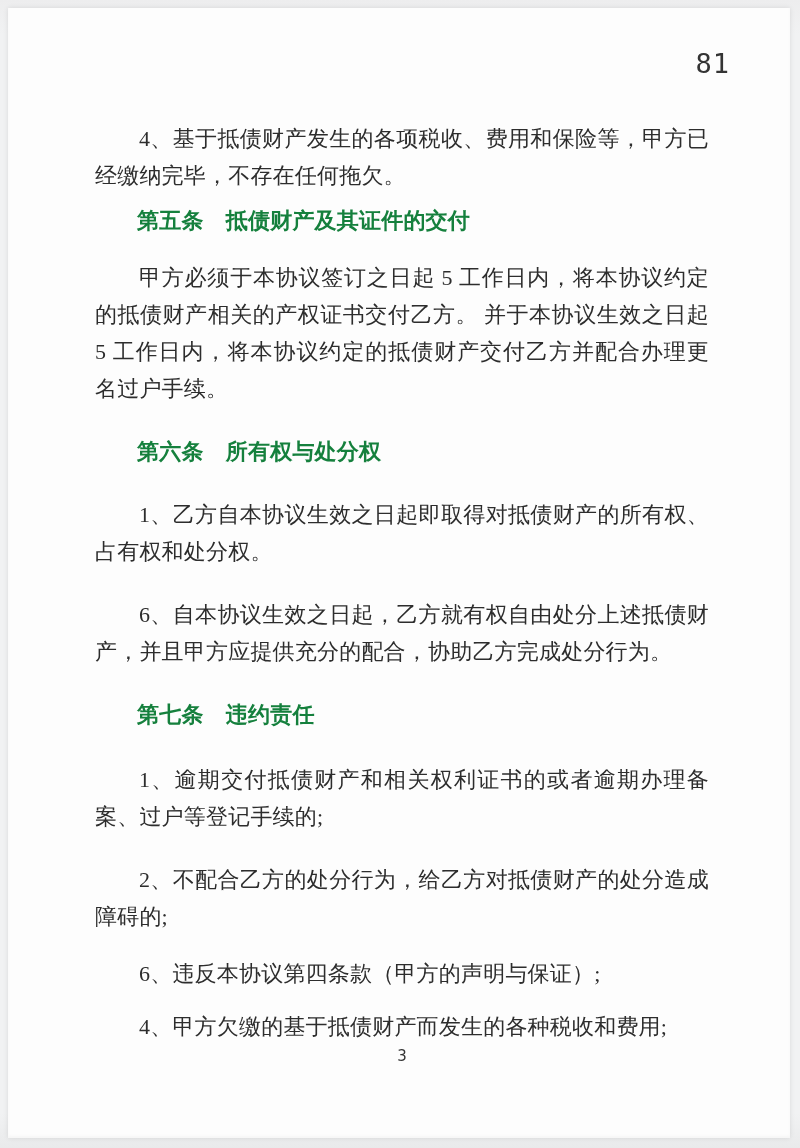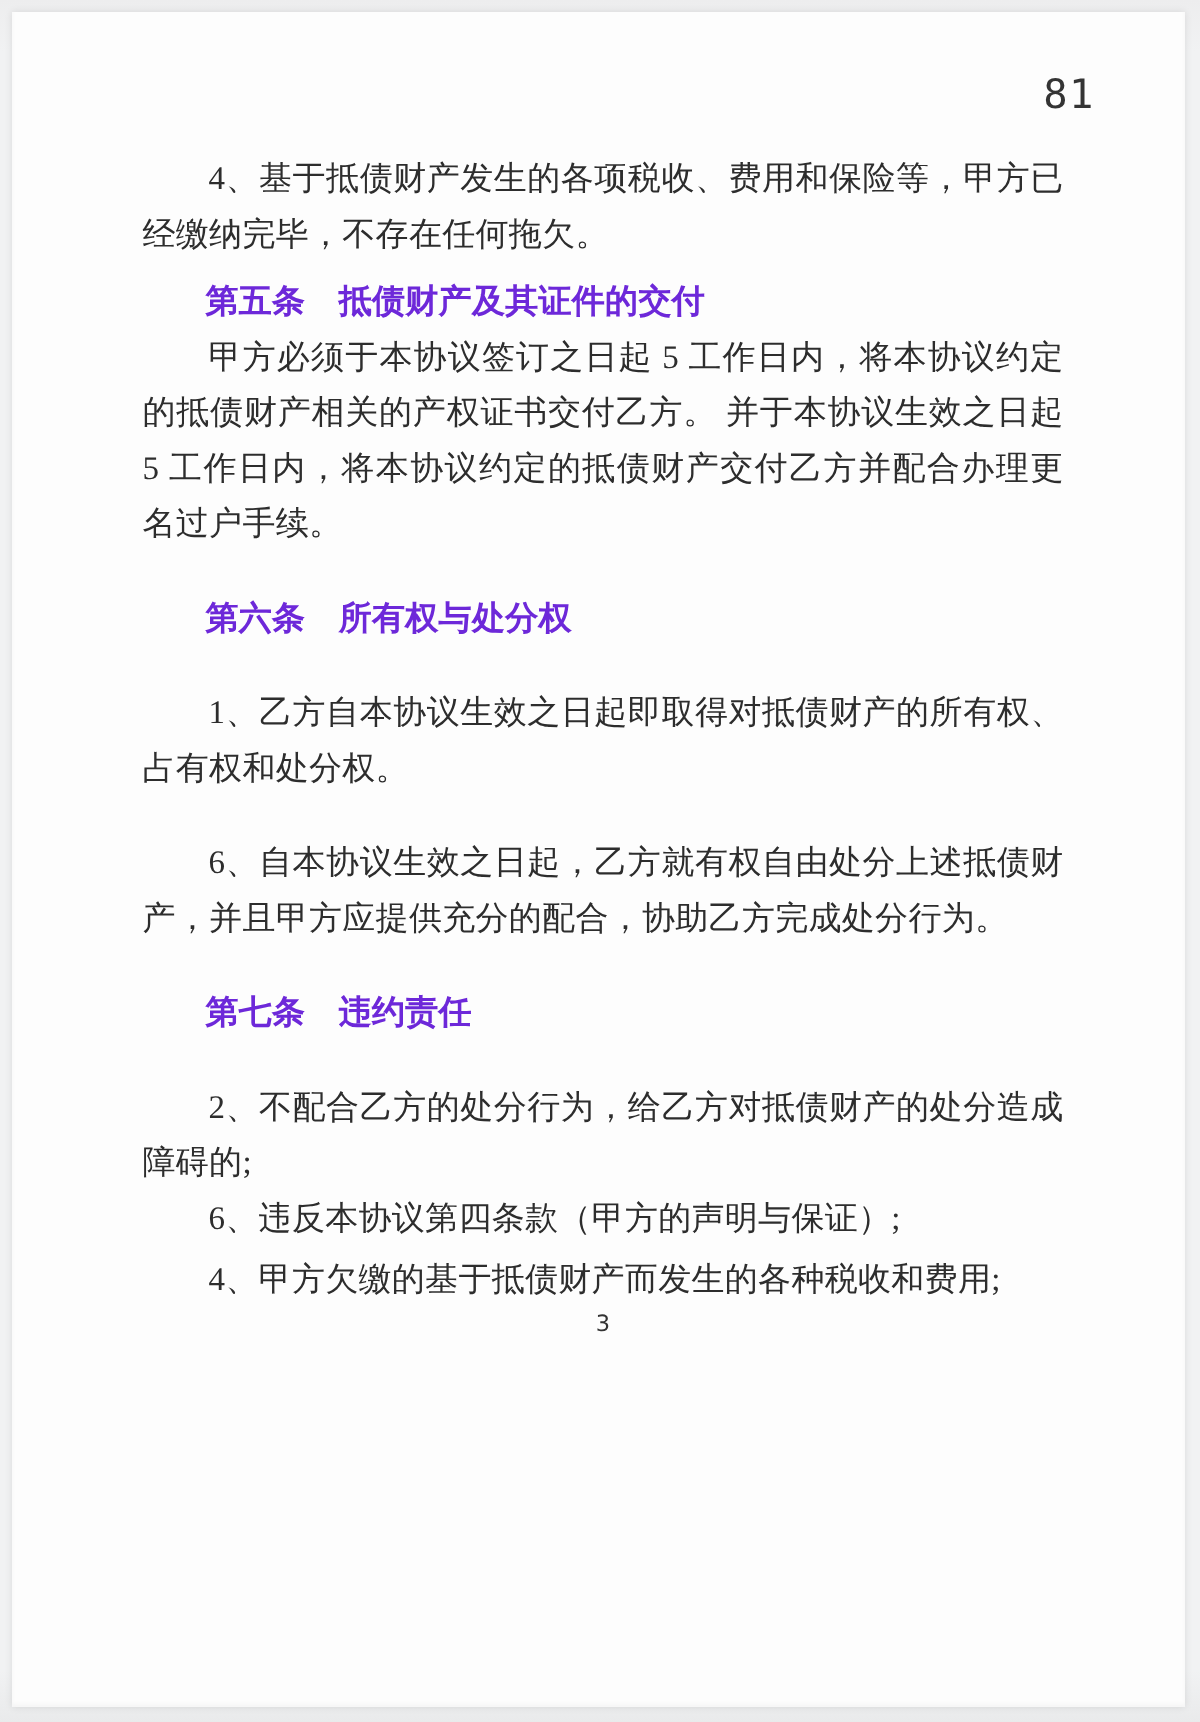--- a/index.html
+++ b/index.html
@@ -33,31 +33,31 @@
   .content {
     position: absolute;
     left: 87px; top: 92px;
     width: 614px;
     font-size: 22px;
     letter-spacing: 0.2px;
     line-height: 37px;
     color: #2d2d2d;
     text-align: justify;
   }
-  .para { text-indent: 2em; }
+  .para { text-indent: 2em; margin-top: 20px; }
   .heading {
     font-family: "Liberation Sans", "DejaVu Sans", sans-serif;
     font-weight: bold;
     padding-left: 42px;
     font-size: 22px;
-    color: #6d28d9;
+    color: #15803d;
   }
   
   .mt-8  { margin-top: 8px; }
-  .mt-20 { margin-top: 4px; }
+  .mt-20 { margin-top: 16px; }
   .mt-22 { margin-top: 26px; }
   .mt-26 { margin-top: 26px; }
   .mt-28 { margin-top: 28px; }
   .pageno-bottom {
     margin-top: 0px;
     text-align: center;
     text-indent: 0;
     font-size: 15px;
     line-height: 22px;
     color: #333;
@@ -82,20 +82,21 @@
 
       <p class="heading mt-26">第六条　所有权与处分权</p>
 
       <p class="para mt-22">1、乙方自本协议生效之日起即取得对抵债财产的所有权、占有权和处分权。</p>
 
       <p class="para mt-26">6、自本协议生效之日起，乙方就有权自由处分上述抵债财产，并且甲方应提供充分的配合，协助乙方完成处分行为。</p>
 
       <p class="heading mt-22">第七条　违约责任</p>
 
 
+      <p class="para mt-28">1、逾期交付抵债财产和相关权利证书的或者逾期办理备案、过户等登记手续的;</p>
 
       <p class="para mt-26">2、不配合乙方的处分行为，给乙方对抵债财产的处分造成障碍的;</p>
 
       <p class="para">6、违反本协议第四条款（甲方的声明与保证）;</p>
 
       <p class="para mt-20">4、甲方欠缴的基于抵债财产而发生的各种税收和费用;</p>
 
       <p class="pageno-bottom">3</p>
 
     </div>

